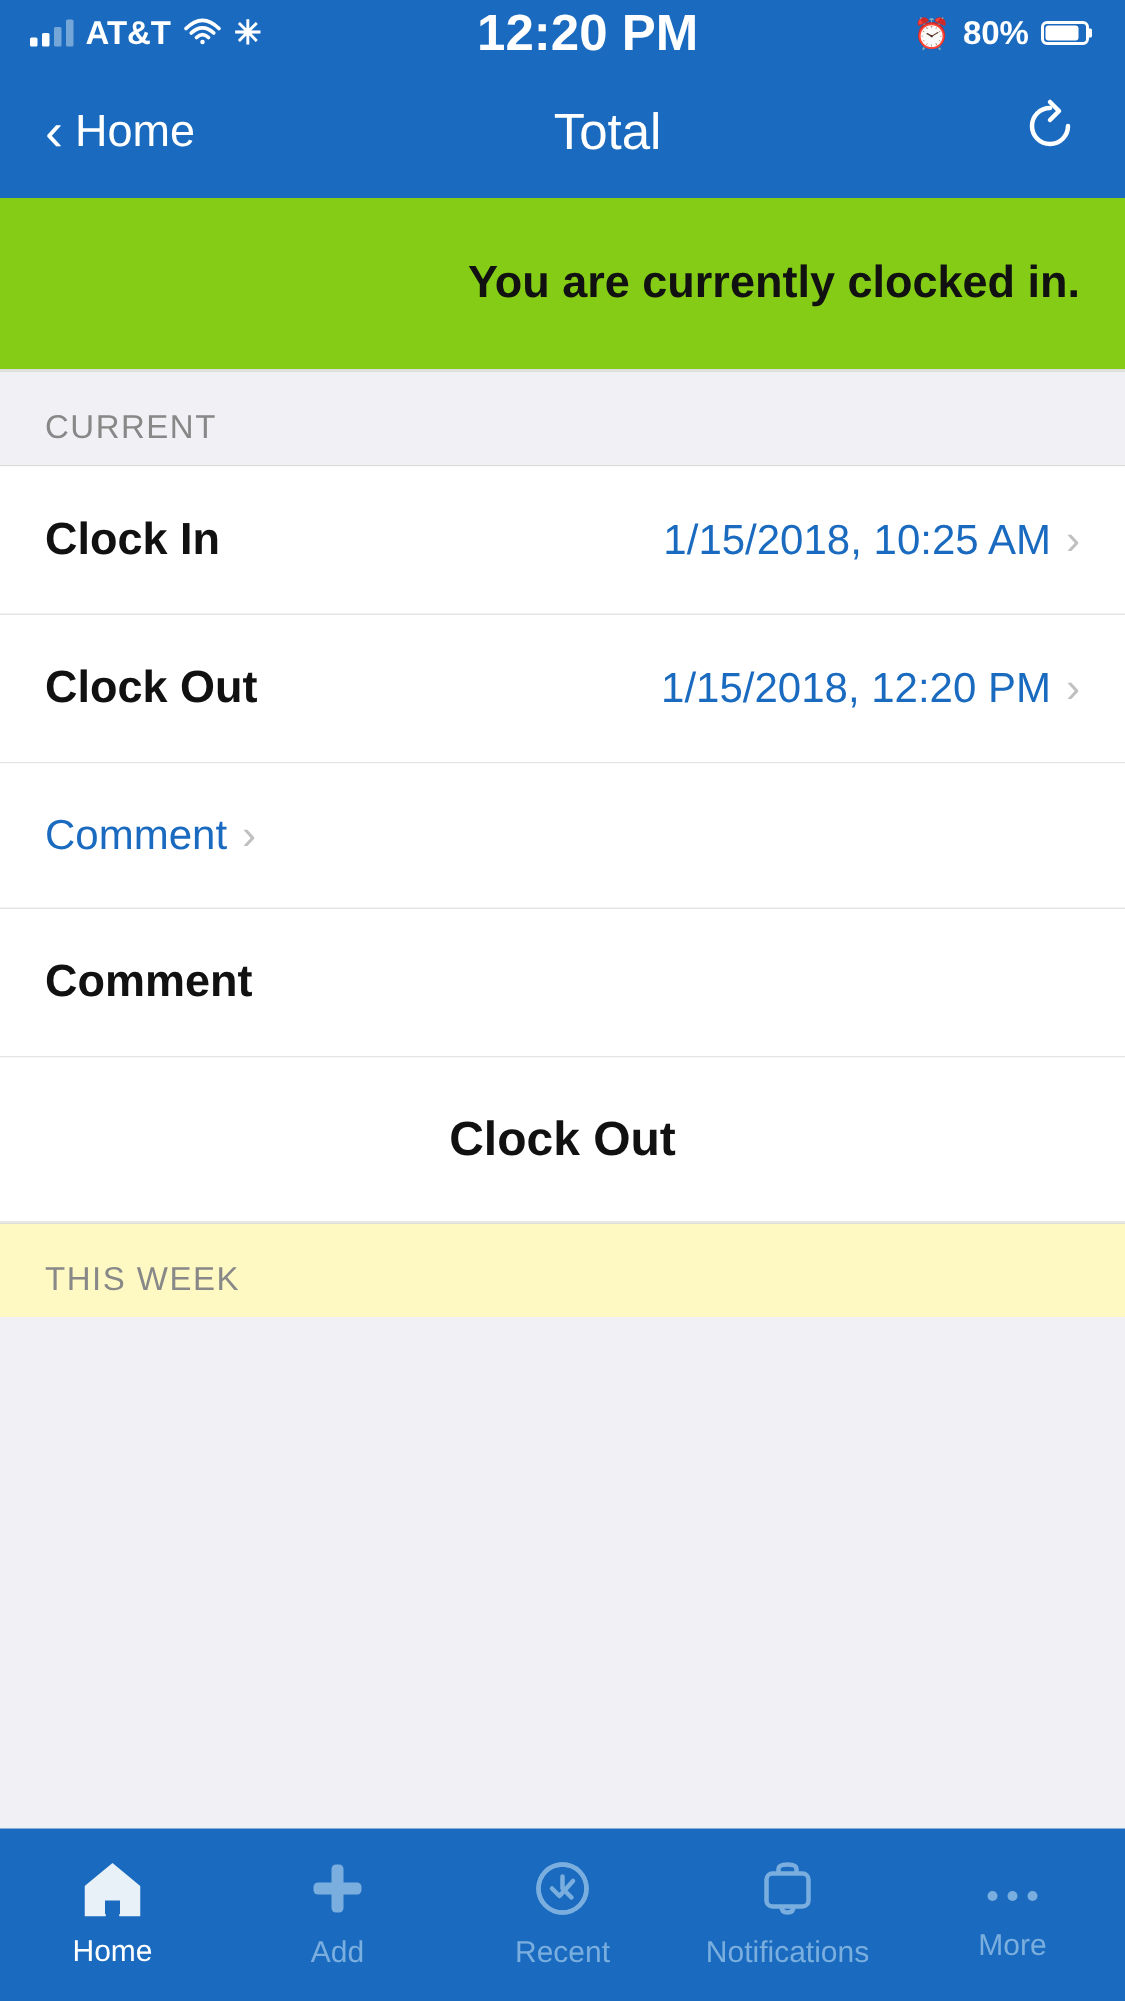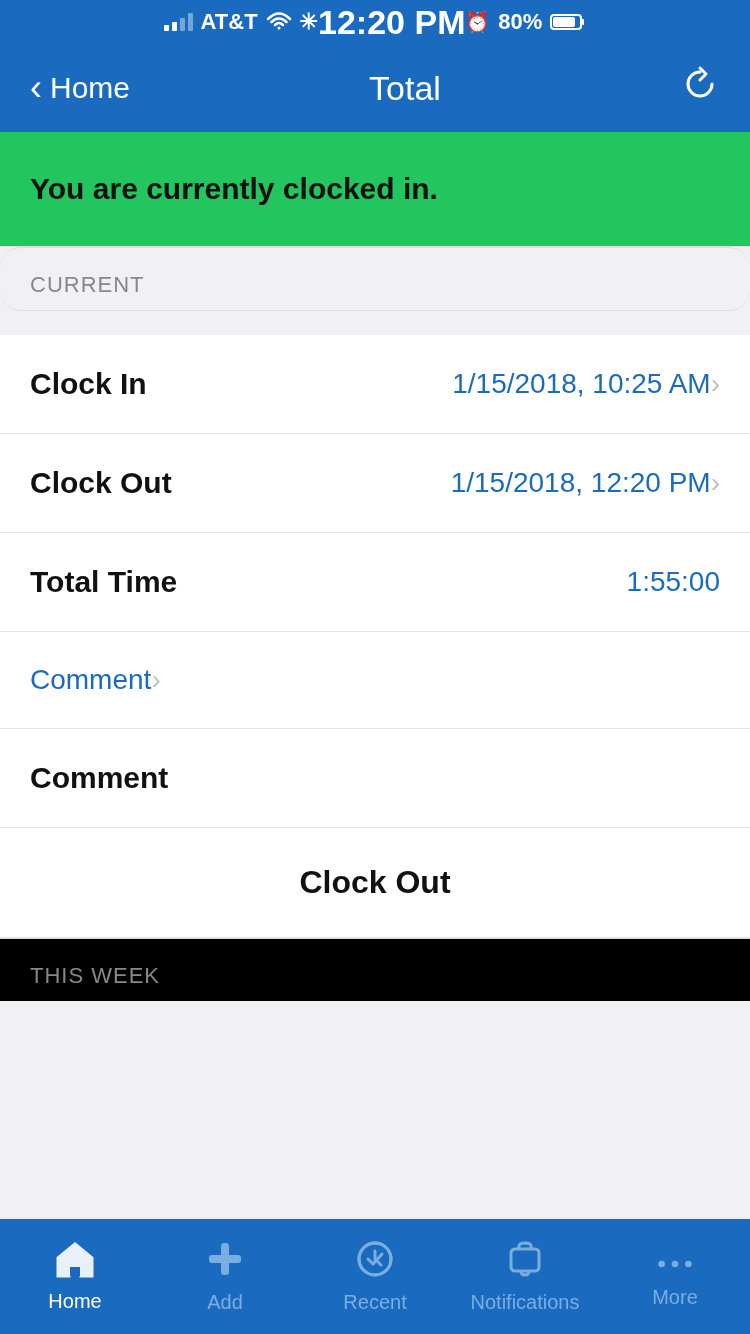--- a/index.html
+++ b/index.html
@@ -13,21 +13,21 @@
       overflow: hidden;
       position: relative;
     }
 
     
     .status-bar {
       background: #1a6bbf;
       height: 44px;
       display: flex;
       align-items: center;
-      justify-content: center;
+      justify-content: space-between;
       padding: 0 20px;
       color: white;
       font-size: 24px;
       font-weight: 600;
     }
     .status-left { display: flex; align-items: center; gap: 8px; font-size: 22px; }
     .status-center { font-size: 34px; font-weight: 600; }
     .status-right { display: flex; align-items: center; gap: 8px; font-size: 22px; }
 
     
@@ -63,67 +63,66 @@
       color: white;
     }
     .nav-refresh {
       color: white;
       font-size: 34px;
       cursor: pointer;
     }
 
     
     .clocked-in-section {
-      background: #22c55e;
+      background: #84cc16;
       padding: 40px 30px;
       display: flex;
       align-items: center;
-      justify-content: flex-start;
+      justify-content: flex-end;
       border-bottom: 1px solid #ddd;
     }
     .clocked-in-text {
       font-size: 30px;
       font-weight: 700;
       color: #111;
     }
 
     
     .section-header {
       background: #f0f0f5;
       padding: 24px 30px 12px;
       font-size: 22px;
       color: #888;
       font-weight: 500;
       letter-spacing: 1px;
       border-top: 1px solid #ddd;
       border-bottom: 1px solid #ddd;
-      border-radius: 21px;
     }
 
     
     .table-section {
       background: white;
-      margin-top: 24px;
     }
     .table-row {
       display: flex;
       align-items: center;
       justify-content: space-between;
       padding: 32px 30px;
       border-bottom: 1px solid #e5e5e5;
       background: white;
     }
     .row-label {
       font-size: 30px;
       font-weight: 700;
       color: #111;
     }
     .row-value {
       display: flex;
       align-items: center;
+      gap: 10px;
       font-size: 28px;
       color: #1a6bbf;
     }
     .row-value.plain {
       color: #1a6bbf;
     }
     .chevron {
       color: #c0c0c0;
       font-size: 28px;
     }
@@ -138,21 +137,21 @@
       border-bottom: 1px solid #e5e5e5;
     }
     .clock-out-btn {
       font-size: 32px;
       font-weight: 700;
       color: #111;
     }
 
     
     .this-week-section {
-      background: #000000;
+      background: #fef9c3;
       padding: 24px 30px 12px;
       font-size: 22px;
       color: #888;
       font-weight: 500;
       letter-spacing: 1px;
       border-top: 1px solid #ddd;
     }
 
     
     .tab-bar {
@@ -262,26 +261,20 @@
   </div>
 
   <div class="table-row">
     <span class="row-label">Clock Out</span>
     <div class="row-value">
       <span>1/15/2018, 12:20 PM</span>
       <span class="chevron">›</span>
     </div>
   </div>
 
-  <div class="table-row">
-    <span class="row-label">Total Time</span>
-    <div class="row-value plain">
-      <span>1:55:00</span>
-    </div>
-  </div>
 
   <div class="table-row">
     <div class="row-value">
       <span>Comment</span>
       <span class="chevron">›</span>
     </div>
   </div>
 
   <div class="table-row">
     <span class="row-label">Comment</span>

